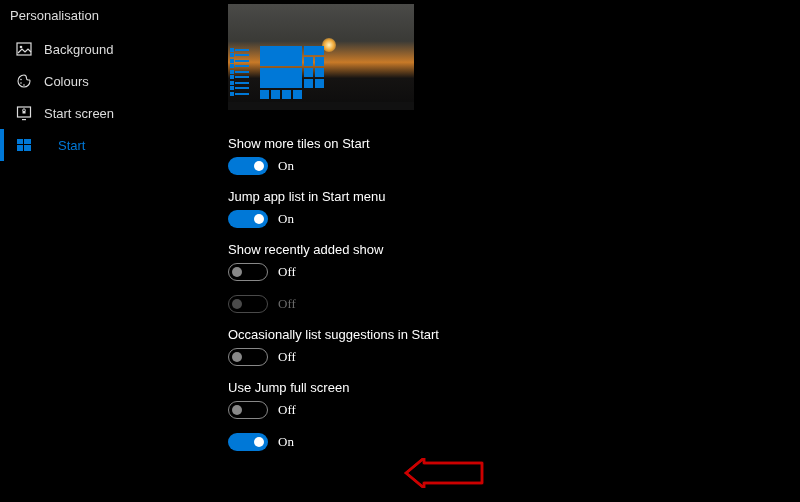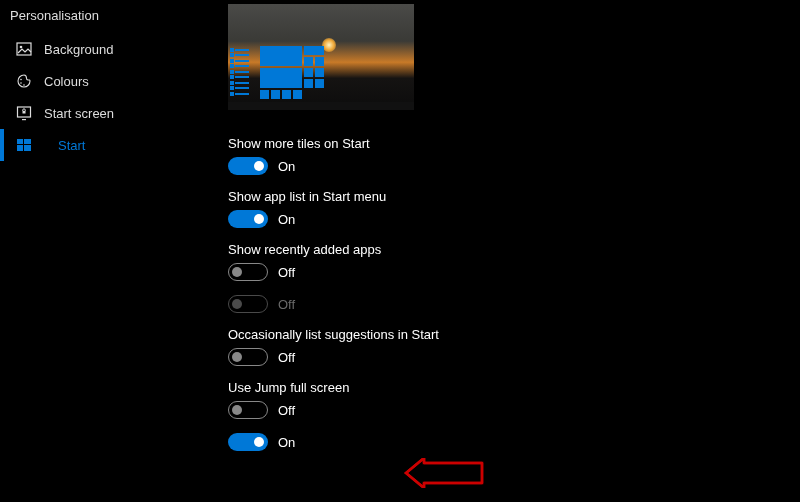--- a/index.html
+++ b/index.html
@@ -94,21 +94,21 @@
 
   .setting {
     margin-bottom: 14px;
   }
   .setting-label {
     font-size: 13px;
     color: #fff;
     margin-bottom: 6px;
   }
   .setting.disabled .setting-label { color: #6a6a6a; }
-  .toggle-row { display: flex; align-items: center; gap: 10px; }
+  .toggle-row { display: flex; align-items: center; gap: 10px; font-family: Liberation Serif, serif; }
   .toggle {
     width: 40px; height: 18px;
     border-radius: 9px;
     position: relative;
     cursor: pointer;
   }
   .toggle .knob {
     position: absolute; width: 10px; height: 10px;
     border-radius: 50%; top: 4px;
   }
@@ -253,31 +253,31 @@
     <div class="setting-label">Show more tiles on Start</div>
     <div class="toggle-row">
       <div class="toggle on">
           <div class="knob"></div>
         </div>
       <span class="toggle-state">On</span>
     </div>
   </div>
 
   <div class="setting">
-    <div class="setting-label">Show app list in Start menu</div>
+    <div class="setting-label">Jump app list in Start menu</div>
     <div class="toggle-row">
       <div class="toggle on">
           <div class="knob"></div>
         </div>
       <span class="toggle-state">On</span>
     </div>
   </div>
 
   <div class="setting">
-    <div class="setting-label">Show recently added apps</div>
+    <div class="setting-label">Show recently added show</div>
     <div class="toggle-row">
       <div class="toggle off">
           <div class="knob"></div>
         </div>
       <span class="toggle-state">Off</span>
     </div>
   </div>
 
   <div class="setting disabled">
     <div class="toggle-row">

